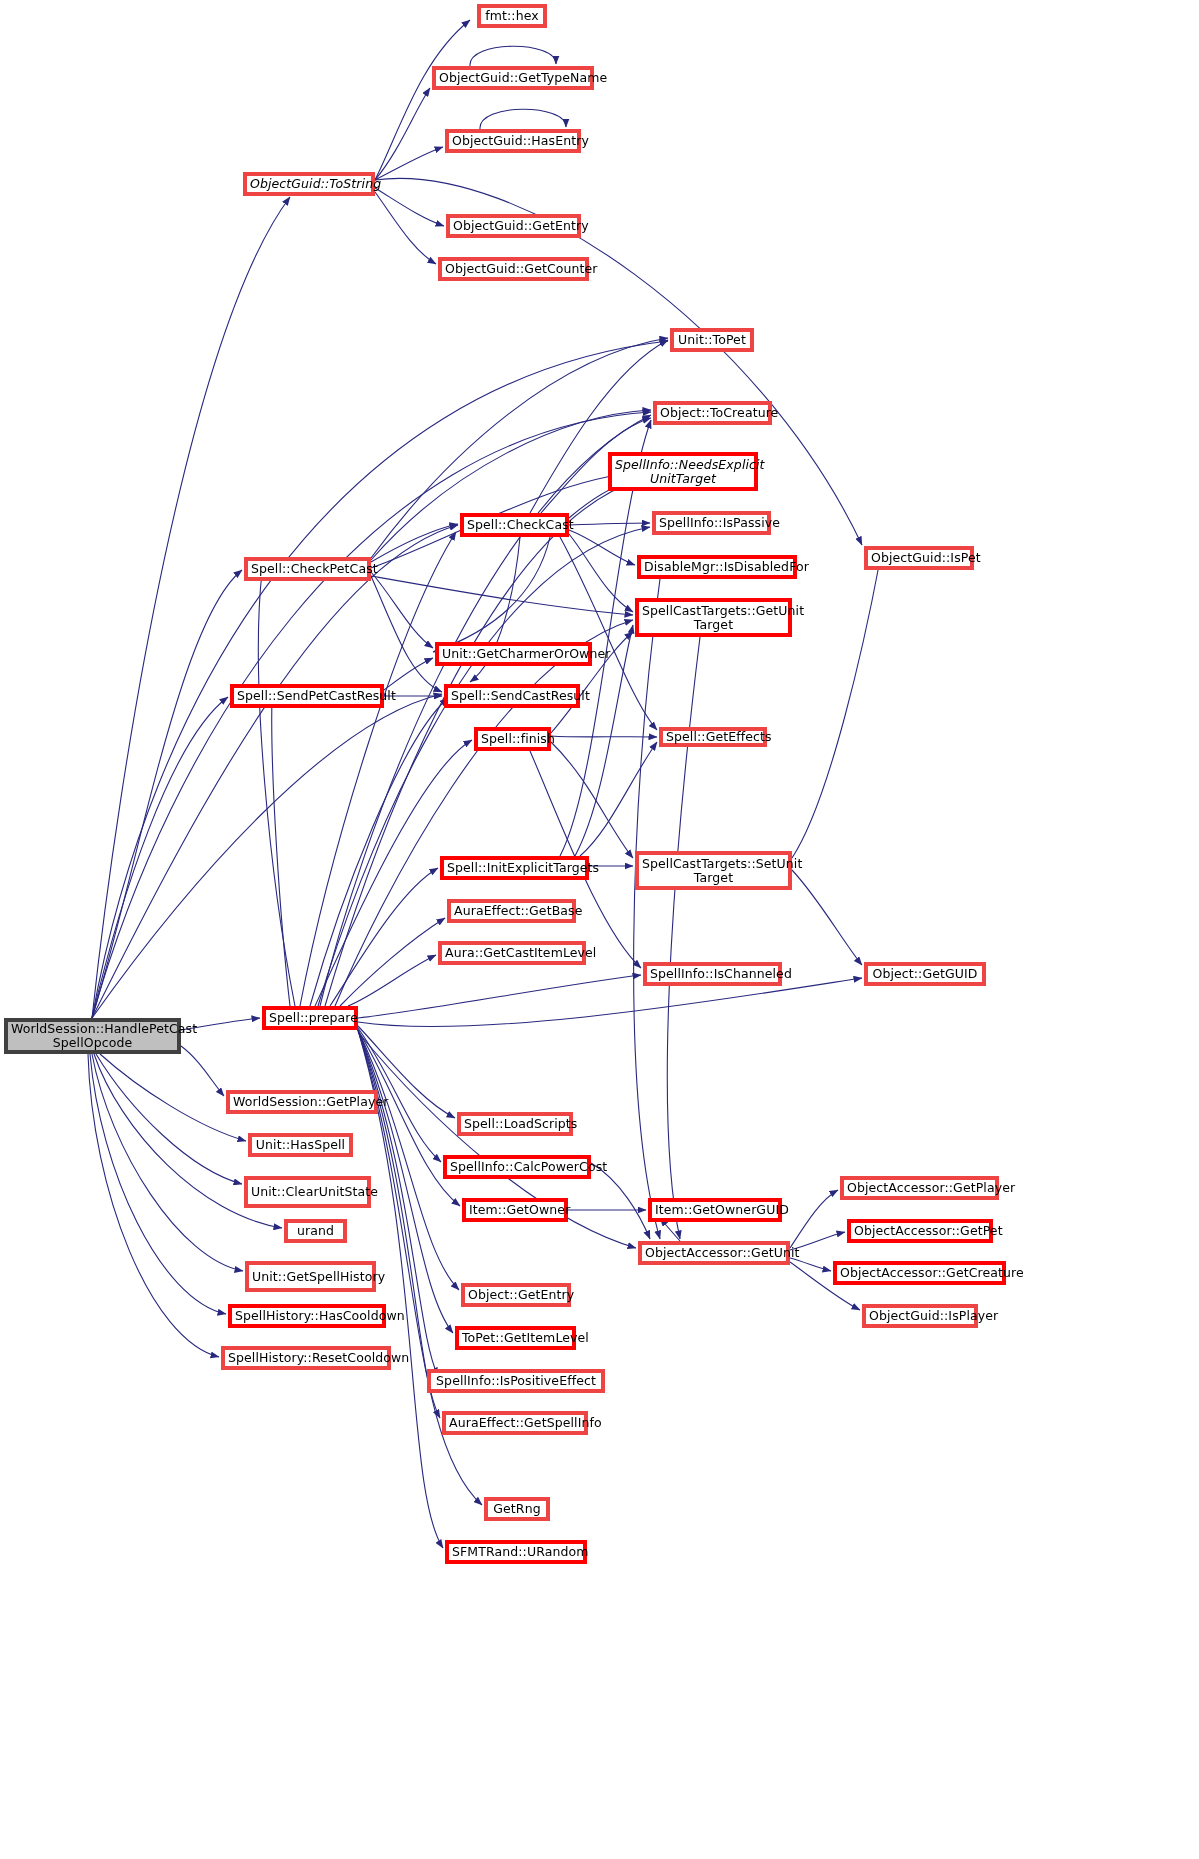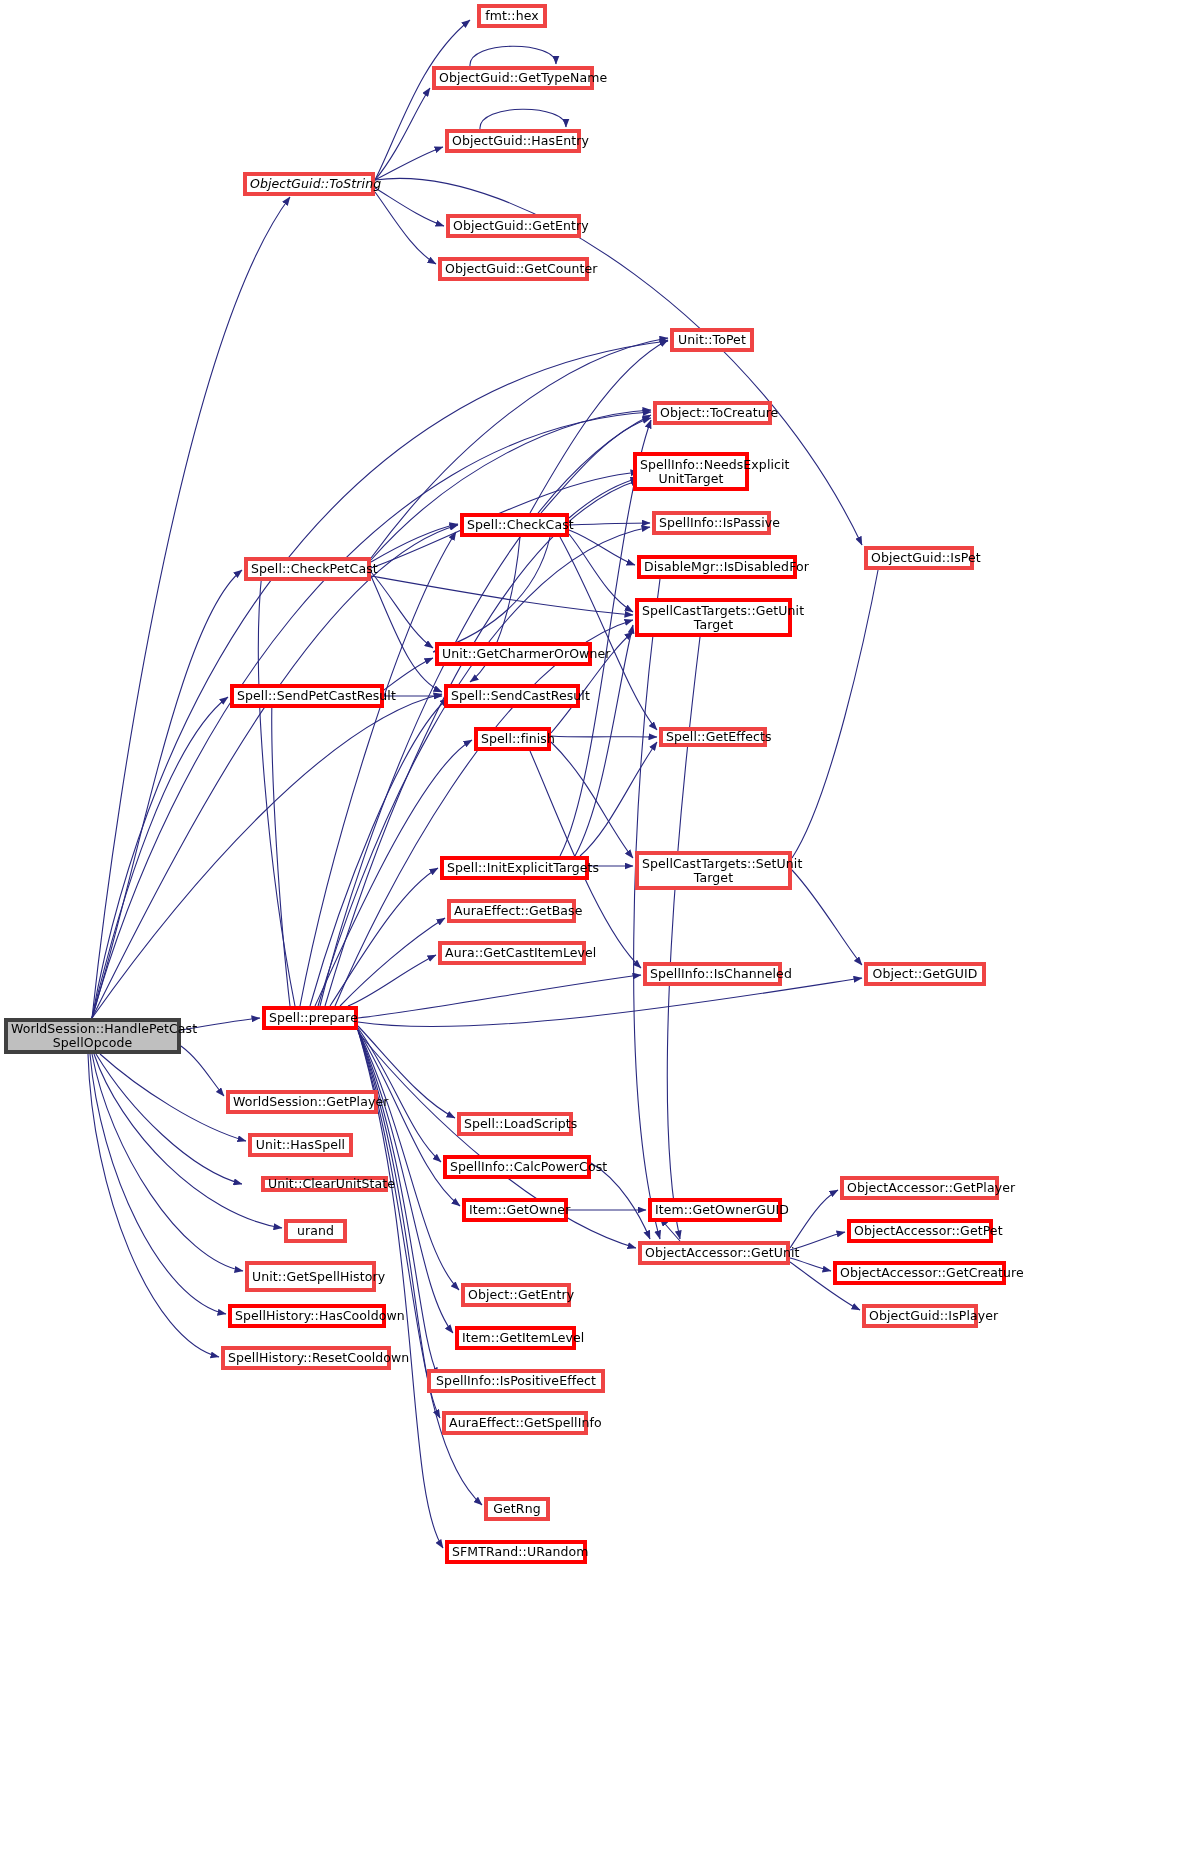--- a/index.html
+++ b/index.html
@@ -152,21 +152,21 @@
 <div class="node root" style="left: 4px; top: 1018px; width: 177px; height: 36px;"><span class="node-label">WorldSession::HandlePetCast
 SpellOpcode</span></div>
     <div class="node" style="left: 477px; top: 4px; width: 70px; height: 24px;"><span class="node-label">fmt::hex</span></div>
     <div class="node" style="left: 432px; top: 66px; width: 162px; height: 24px;"><span class="node-label">ObjectGuid::GetTypeName</span></div>
     <div class="node" style="left: 445px; top: 129px; width: 136px; height: 24px;"><span class="node-label">ObjectGuid::HasEntry</span></div>
     <div class="node" style="left: 243px; top: 172px; width: 132px; height: 24px; font-style: italic;"><span class="node-label">ObjectGuid::ToString</span></div>
     <div class="node" style="left: 446px; top: 214px; width: 135px; height: 24px;"><span class="node-label">ObjectGuid::GetEntry</span></div>
     <div class="node" style="left: 438px; top: 257px; width: 151px; height: 24px;"><span class="node-label">ObjectGuid::GetCounter</span></div>
     <div class="node" style="left: 670px; top: 328px; width: 84px; height: 24px;"><span class="node-label">Unit::ToPet</span></div>
     <div class="node" style="left: 653px; top: 401px; width: 119px; height: 24px;"><span class="node-label">Object::ToCreature</span></div>
-    <div class="node red" style="left: 633px; top: 452px; width: 116px; height: 39px;"><span class="node-label">SpellInfo::NeedsExplicit
+    <div class="node red" style="left: 608px; top: 452px; width: 150px; height: 39px; font-style: italic;"><span class="node-label">SpellInfo::NeedsExplicit
 UnitTarget</span></div>
     <div class="node" style="left: 652px; top: 511px; width: 119px; height: 24px;"><span class="node-label">SpellInfo::IsPassive</span></div>
     <div class="node red" style="left: 637px; top: 555px; width: 160px; height: 24px; justify-content: center;"><span class="node-label">DisableMgr::IsDisabledFor</span></div>
     <div class="node red" style="left: 635px; top: 598px; width: 157px; height: 39px;"><span class="node-label">SpellCastTargets::GetUnit
 Target</span></div>
     <div class="node red" style="left: 460px; top: 513px; width: 109px; height: 24px;"><span class="node-label">Spell::CheckCast</span></div>
     <div class="node" style="left: 244px; top: 557px; width: 127px; height: 24px;"><span class="node-label">Spell::CheckPetCast</span></div>
     <div class="node red" style="left: 435px; top: 642px; width: 157px; height: 24px;"><span class="node-label">Unit::GetCharmerOrOwner</span></div>
     <div class="node red" style="left: 230px; top: 684px; width: 154px; height: 24px;"><span class="node-label">Spell::SendPetCastResult</span></div>
     <div class="node red" style="left: 444px; top: 684px; width: 136px; height: 24px;"><span class="node-label">Spell::SendCastResult</span></div>
@@ -176,33 +176,33 @@
     <div class="node" style="left: 635px; top: 851px; width: 157px; height: 39px;"><span class="node-label">SpellCastTargets::SetUnit
 Target</span></div>
     <div class="node" style="left: 447px; top: 899px; width: 129px; height: 24px;"><span class="node-label">AuraEffect::GetBase</span></div>
     <div class="node" style="left: 438px; top: 941px; width: 148px; height: 24px;"><span class="node-label">Aura::GetCastItemLevel</span></div>
     <div class="node" style="left: 643px; top: 962px; width: 139px; height: 24px;"><span class="node-label">SpellInfo::IsChanneled</span></div>
     <div class="node" style="left: 864px; top: 962px; width: 122px; height: 24px;"><span class="node-label">Object::GetGUID</span></div>
     <div class="node" style="left: 864px; top: 546px; width: 110px; height: 24px;"><span class="node-label">ObjectGuid::IsPet</span></div>
     <div class="node red" style="left: 262px; top: 1006px; width: 96px; height: 24px;"><span class="node-label">Spell::prepare</span></div>
     <div class="node" style="left: 226px; top: 1090px; width: 152px; height: 24px;"><span class="node-label">WorldSession::GetPlayer</span></div>
     <div class="node" style="left: 248px; top: 1133px; width: 105px; height: 24px;"><span class="node-label">Unit::HasSpell</span></div>
-    <div class="node" style="left: 244px; top: 1176px; width: 127px; height: 16px; margin-left: 17px;"><span class="node-label">Unit::ClearUnitState</span></div>
+    <div class="node" style="left: 244px; top: 1176px; width: 127px; height: 32px;"><span class="node-label">Unit::ClearUnitState</span></div>
     <div class="node" style="left: 284px; top: 1219px; width: 63px; height: 24px;"><span class="node-label">urand</span></div>
     <div class="node" style="left: 245px; top: 1261px; width: 131px; height: 31px;"><span class="node-label">Unit::GetSpellHistory</span></div>
     <div class="node red" style="left: 228px; top: 1304px; width: 158px; height: 24px;"><span class="node-label">SpellHistory::HasCooldown</span></div>
     <div class="node" style="left: 221px; top: 1346px; width: 170px; height: 24px;"><span class="node-label">SpellHistory::ResetCooldown</span></div>
     <div class="node" style="left: 457px; top: 1112px; width: 116px; height: 24px;"><span class="node-label">Spell::LoadScripts</span></div>
     <div class="node red" style="left: 443px; top: 1155px; width: 148px; height: 24px;"><span class="node-label">SpellInfo::CalcPowerCost</span></div>
     <div class="node red" style="left: 462px; top: 1198px; width: 106px; height: 24px;"><span class="node-label">Item::GetOwner</span></div>
     <div class="node red" style="left: 648px; top: 1198px; width: 134px; height: 24px;"><span class="node-label">Item::GetOwnerGUID</span></div>
     <div class="node" style="left: 638px; top: 1241px; width: 152px; height: 24px;"><span class="node-label">ObjectAccessor::GetUnit</span></div>
     <div class="node" style="left: 840px; top: 1176px; width: 159px; height: 24px;"><span class="node-label">ObjectAccessor::GetPlayer</span></div>
     <div class="node red" style="left: 847px; top: 1219px; width: 146px; height: 24px;"><span class="node-label">ObjectAccessor::GetPet</span></div>
     <div class="node red" style="left: 833px; top: 1261px; width: 173px; height: 24px;"><span class="node-label">ObjectAccessor::GetCreature</span></div>
     <div class="node" style="left: 862px; top: 1304px; width: 116px; height: 24px;"><span class="node-label">ObjectGuid::IsPlayer</span></div>
     <div class="node" style="left: 461px; top: 1283px; width: 110px; height: 24px;"><span class="node-label">Object::GetEntry</span></div>
-    <div class="node red" style="left: 455px; top: 1326px; width: 121px; height: 24px;"><span class="node-label">Item::GetItemLevel</span></div>
+    <div class="node red" style="left: 455px; top: 1326px; width: 121px; height: 24px;"><span class="node-label">ToPet::GetItemLevel</span></div>
     <div class="node" style="left: 427px; top: 1369px; width: 178px; height: 24px;"><span class="node-label">SpellInfo::IsPositiveEffect</span></div>
     <div class="node" style="left: 442px; top: 1411px; width: 146px; height: 24px;"><span class="node-label">AuraEffect::GetSpellInfo</span></div>
     <div class="node" style="left: 484px; top: 1497px; width: 66px; height: 24px;"><span class="node-label">GetRng</span></div>
     <div class="node red" style="left: 445px; top: 1540px; width: 142px; height: 24px;"><span class="node-label">SFMTRand::URandom</span></div>
   </div>
 
 </body></html>

